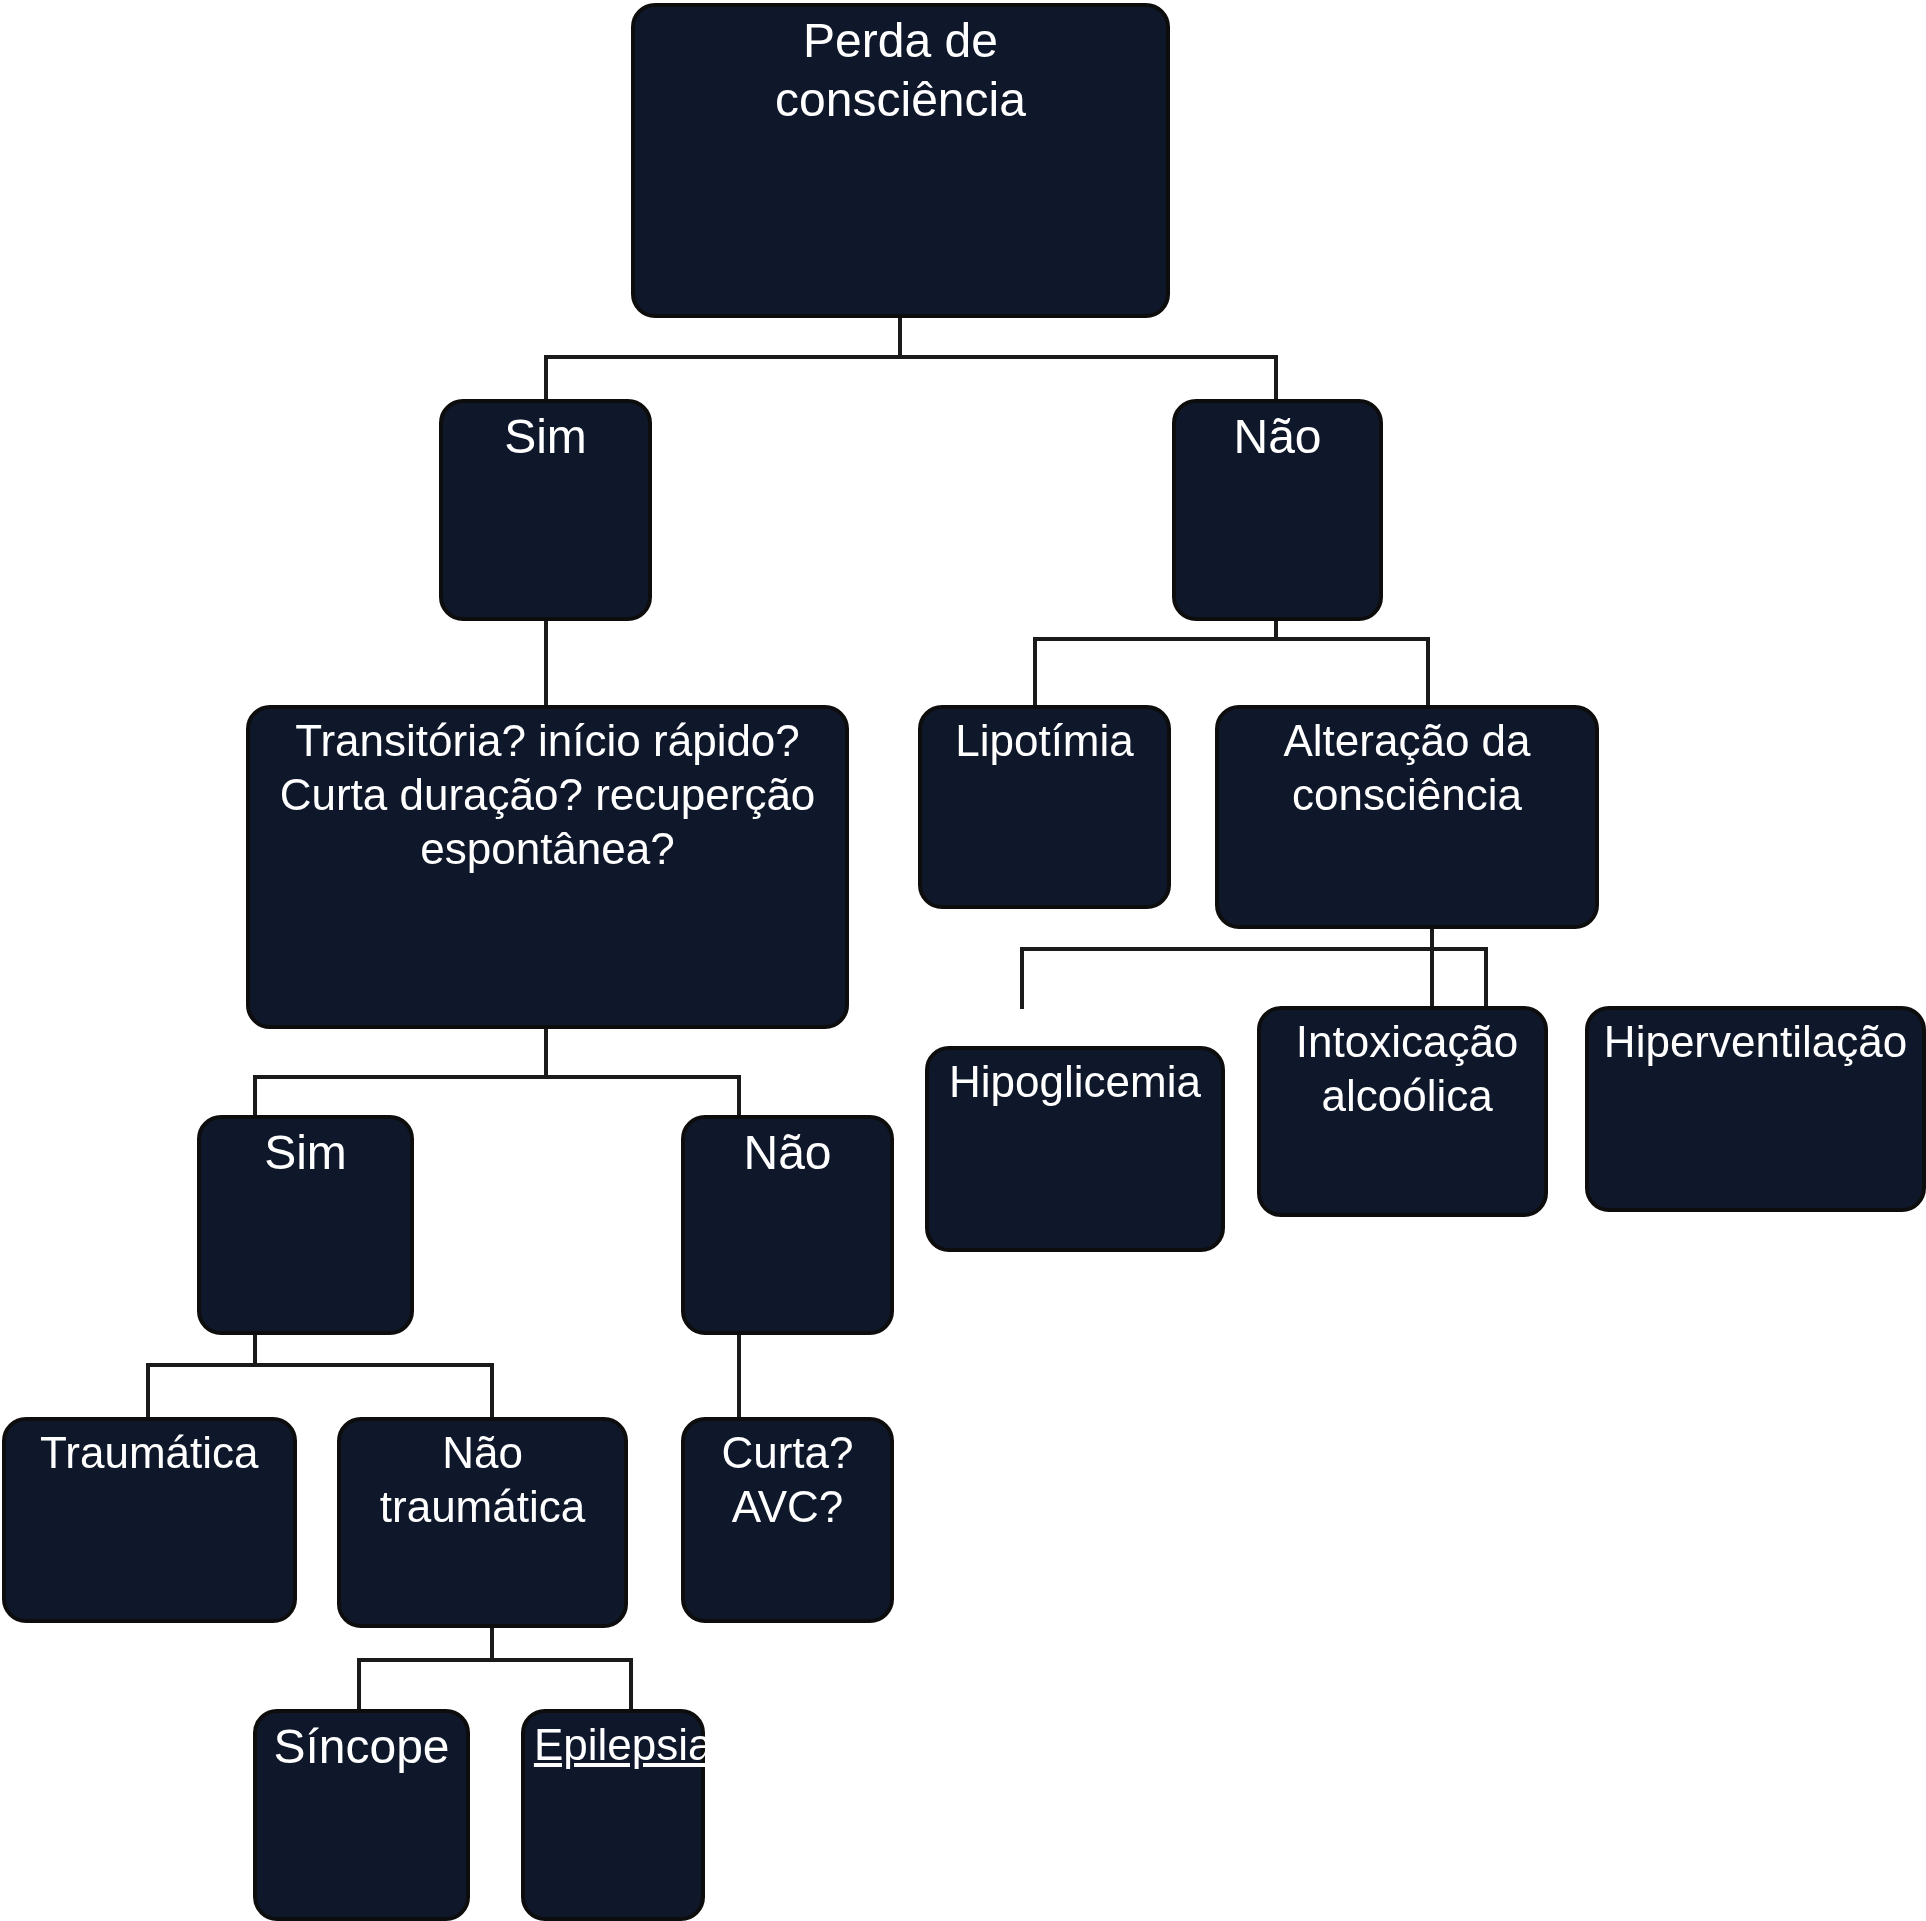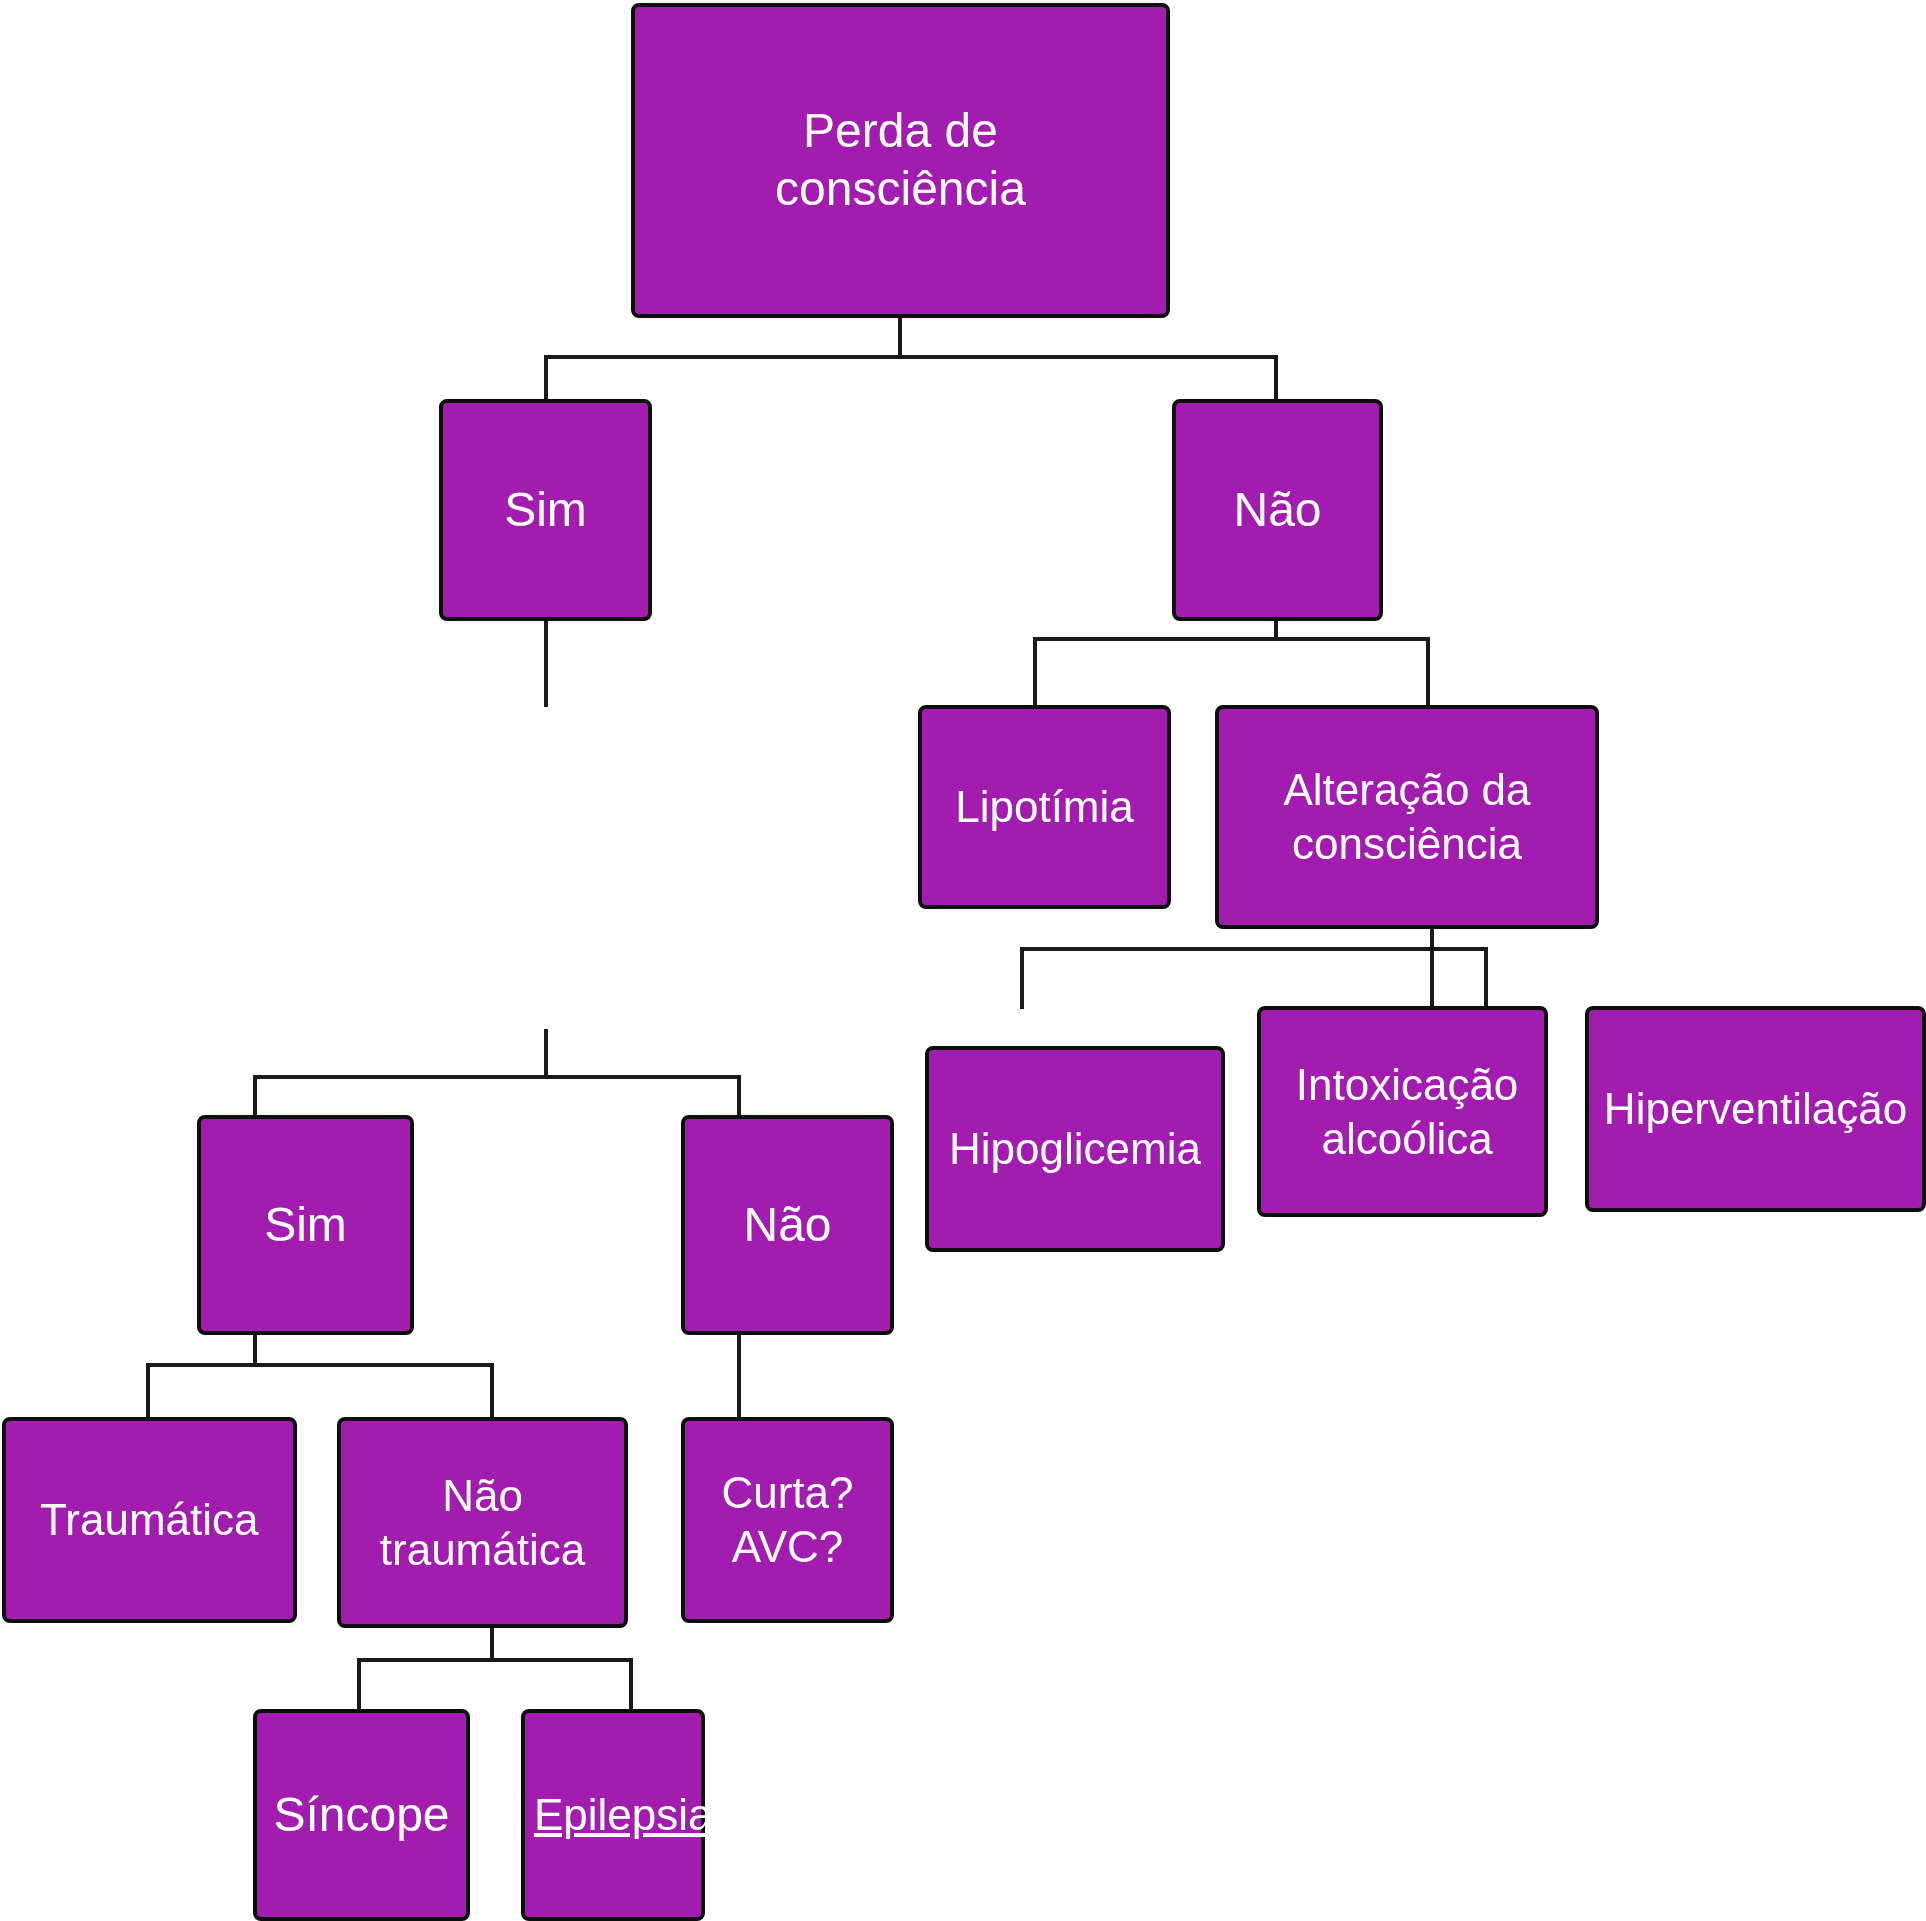--- a/index.html
+++ b/index.html
@@ -13,25 +13,25 @@
   #canvas {
     position: relative;
     width: 1927px;
     height: 1921px;
     background: #ffffff;
     overflow: hidden;
   }
   .node {
     position: absolute;
     box-sizing: border-box;
-    background: #a21caf;
+    background: #0f172a;
     border: 4.4px solid #0d0d0d;
-    border-radius: 8px;
+    border-radius: 24px;
     display: flex;
-    align-items: center;
+    align-items: flex-start;
     justify-content: center;
     text-align: center;
     color: #ffffff;
     line-height: 1.22;
     z-index: 5;
     padding: 5.3px 8.9px;
   }
   .node-label {
     display: block;
     width: 100%;
@@ -95,20 +95,25 @@
   </div>
 
   <div class="node fs-big" style="left:439px; top:399px; width:213px; height:222px;">
     <span class="node-label">Sim</span>
   </div>
 
   <div class="node fs-big" style="left:1172px; top:399px; width:211px; height:222px;">
     <span class="node-label">Não</span>
   </div>
 
+  <div class="node fs-mid" style="left:246px; top:705px; width:603px; height:324px;">
+    <span class="node-label">Transitória? início rápido?
+Curta duração? recuperção
+espontânea?</span>
+  </div>
 
   <div class="node fs-mid" style="left:918px; top:705px; width:253px; height:204px;">
     <span class="node-label">Lipotímia</span>
   </div>
 
   <div class="node fs-mid" style="left:1215px; top:705px; width:384px; height:224px;">
     <span class="node-label">Alteração da
 consciência</span>
   </div>
 

